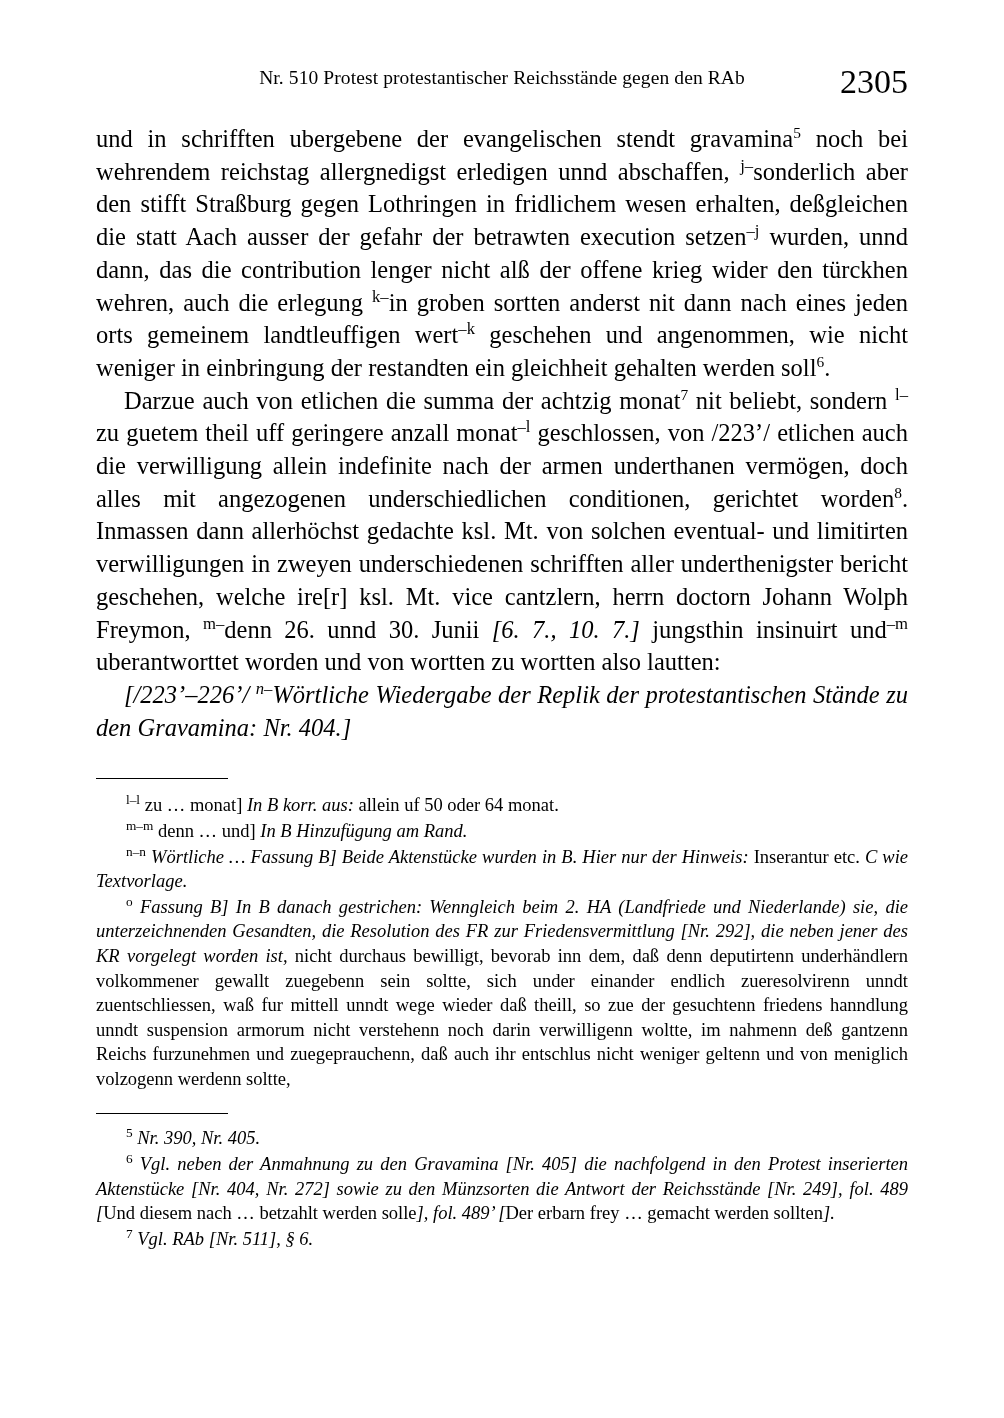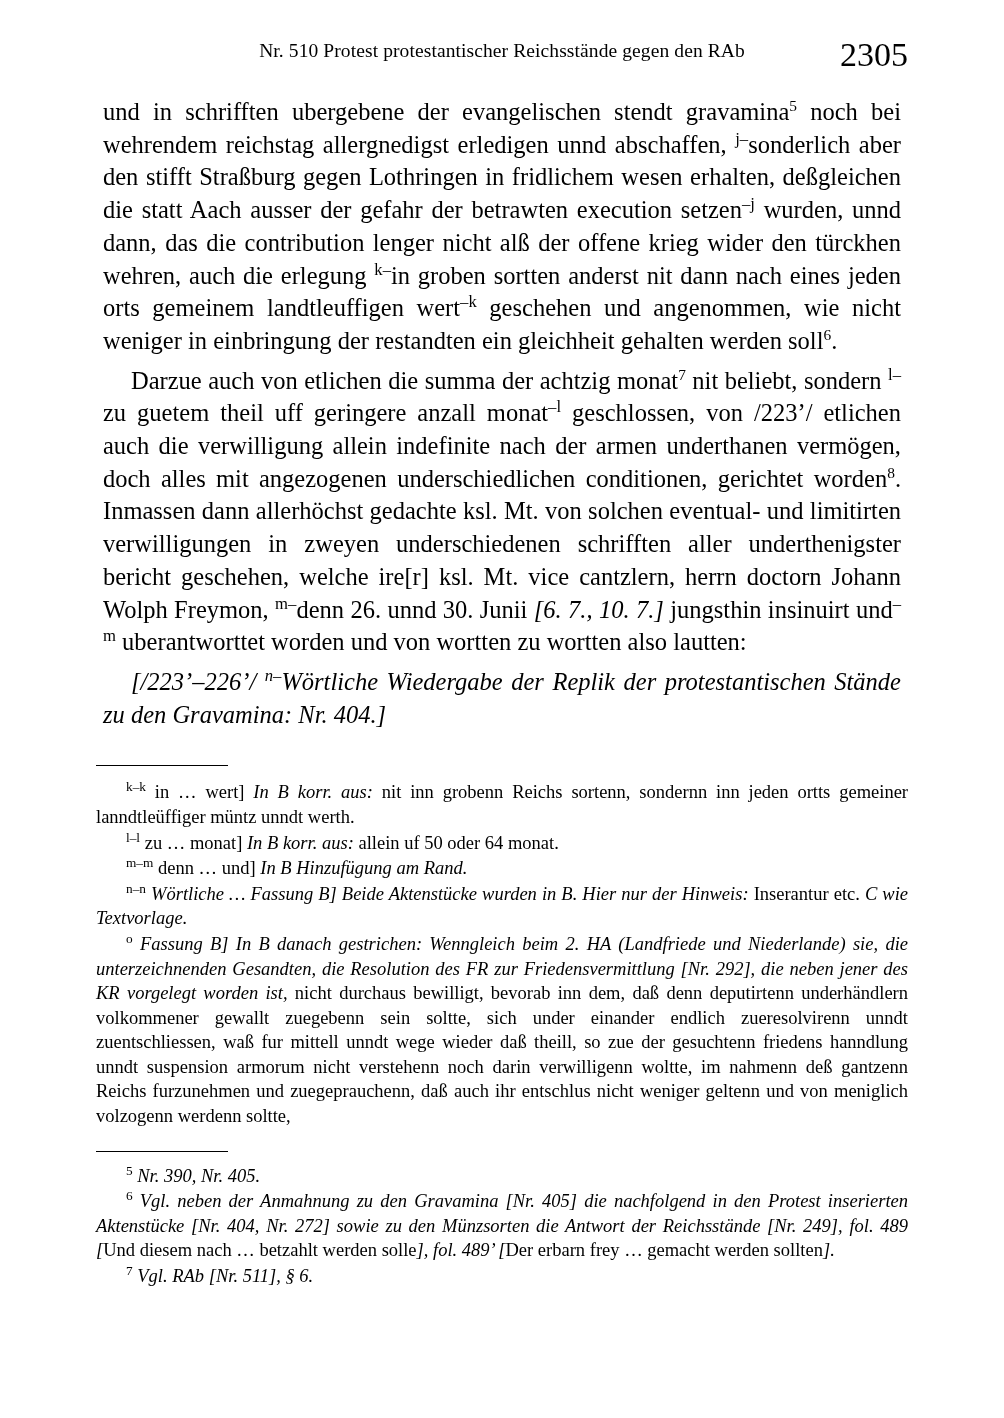--- a/index.html
+++ b/index.html
@@ -12,21 +12,21 @@
     background: #ffffff;
     font-family: "Liberation Serif", serif;
     color: #000000;
     overflow: hidden;
   }
   .page {
     position: relative;
     width: 1004px;
     height: 1418px;
     box-sizing: border-box;
-    padding: 40px 96px 40px 96px;
+    padding: 67px 96px 40px 96px;
   }
   
   .runhead {
     display: flex;
     align-items: baseline;
     justify-content: center;
     position: relative;
     height: 30px;
     margin-bottom: 26px;
   }
@@ -43,21 +43,21 @@
   }
   
   .body-text {
     font-size: 24.5px;
     line-height: 1.335;
     text-align: justify;
     text-justify: inter-word;
     hyphens: none;
   }
   .body-text p {
-    margin: 7px;
+    margin: 0;
   }
   .indent {
     text-indent: 28px;
   }
   .ital {
     font-style: italic;
   }
   sup {
     font-size: 0.63em;
     vertical-align: super;
@@ -118,21 +118,20 @@
     <p class="indent ital"><span>[/223’–226’/ </span><span class="marker">n–</span><span>Wörtliche Wiedergabe der Replik der protestantischen Stände zu den Gravamina: Nr. 404.]</span></p>
 
 
   </div>
 
   <div class="rule"></div>
 
   <div class="notes">
 
 
-    <p><span class="note-mark">k–k</span><span> in … wert]</span><span class="ital"> In B korr. aus:</span><span> nit inn grobenn Reichs sortenn, sondernn inn jeden ortts gemeiner lanndtleüffiger müntz unndt werth.</span></p>
 
     <p><span class="note-mark">l–l</span><span> zu … monat]</span><span class="ital"> In B korr. aus:</span><span> allein uf 50 oder 64 monat.</span></p>
 
     <p><span class="note-mark">m–m</span><span> denn … und]</span><span class="ital"> In B Hinzufügung am Rand.</span><span></span></p>
 
     <p><span class="note-mark">n–n</span><span class="ital"> Wörtliche … Fassung B] Beide Aktenstücke wurden in B. Hier nur der Hinweis:</span><span> Inserantur etc. </span><span class="ital">C wie Textvorlage.</span></p>
 
     <p><span class="note-mark">o</span><span class="ital"> Fassung B] In B danach gestrichen: Wenngleich beim 2. HA (Landfriede und Niederlande) sie, die unterzeichnenden Gesandten, die Resolution des FR zur Friedensvermittlung [Nr. 292], die neben jener des KR vorgelegt worden ist,</span><span> nicht durchaus bewilligt, bevorab inn dem, daß denn deputirtenn underhändlern volkommener gewallt zuegebenn sein soltte, sich under einander endlich zueresolvirenn unndt zuentschliessen, waß fur mittell unndt wege wieder daß theill, so zue der gesuchtenn friedens hanndlung unndt suspension armorum nicht verstehenn noch darin verwilligenn woltte, im nahmenn deß gantzenn Reichs furzunehmen und zuegeprauchenn, daß auch ihr entschlus nicht weniger geltenn und von meniglich volzogenn werdenn soltte,</span></p>
 
   </div>

